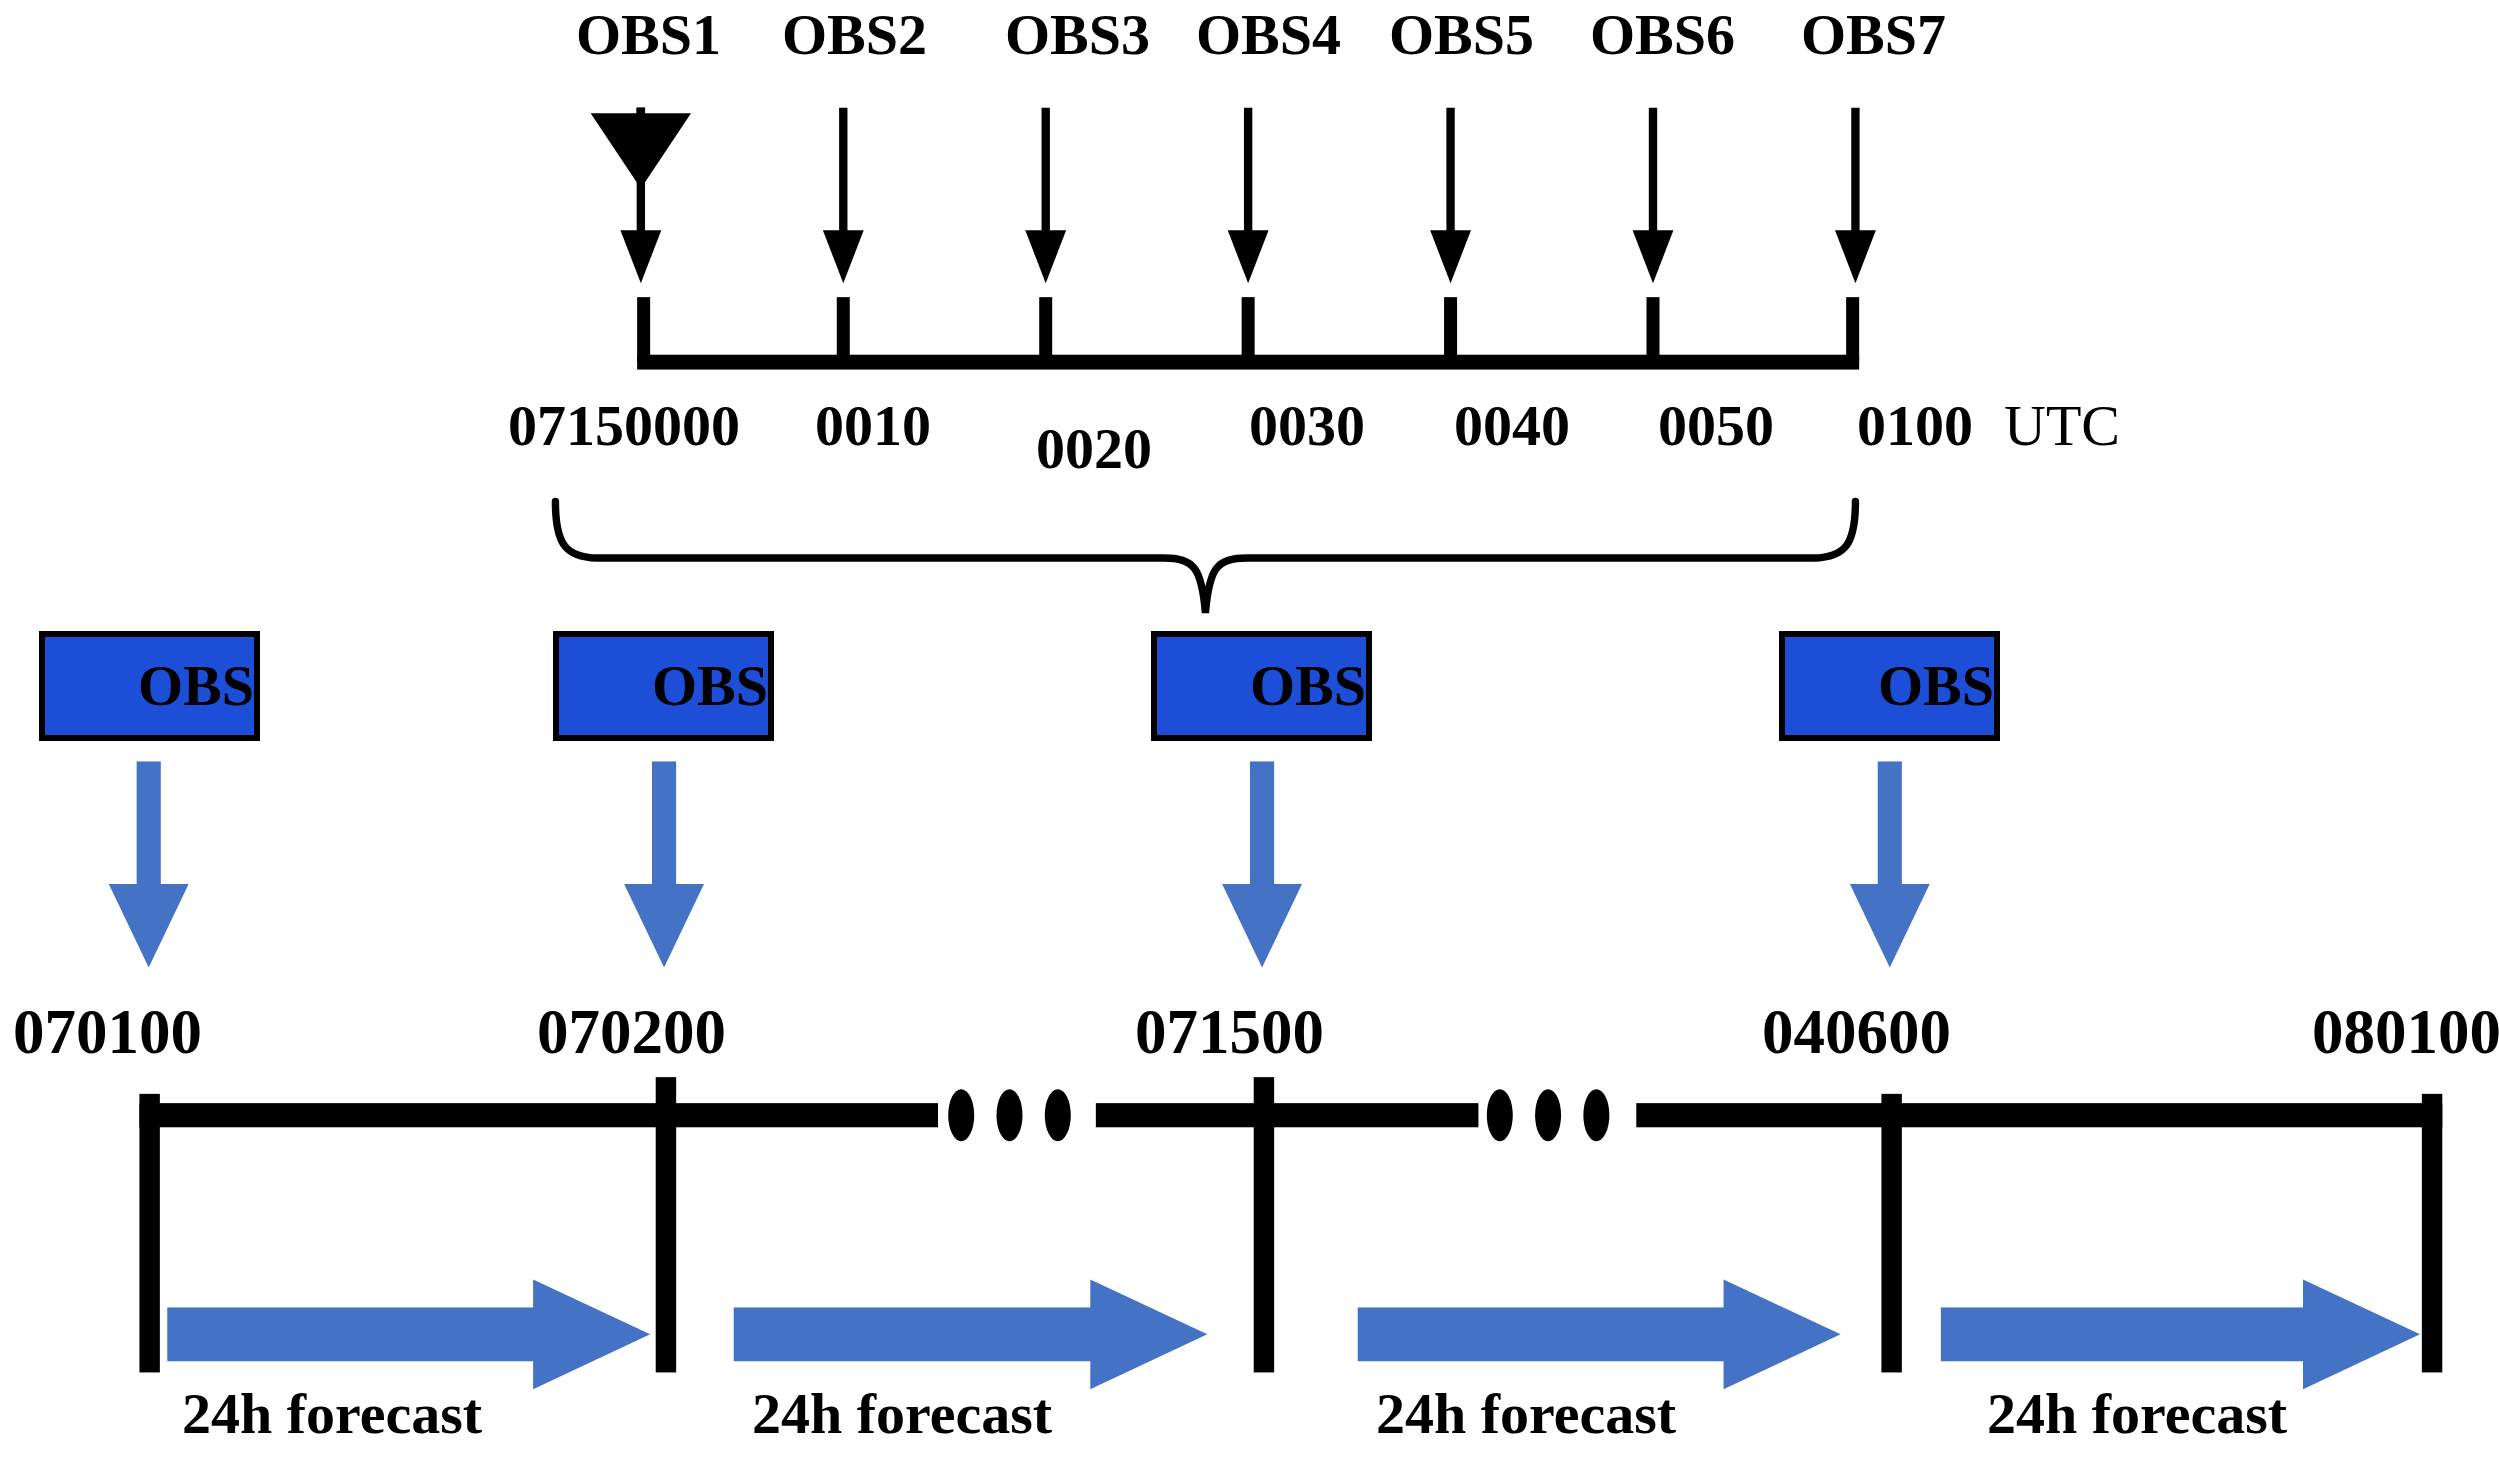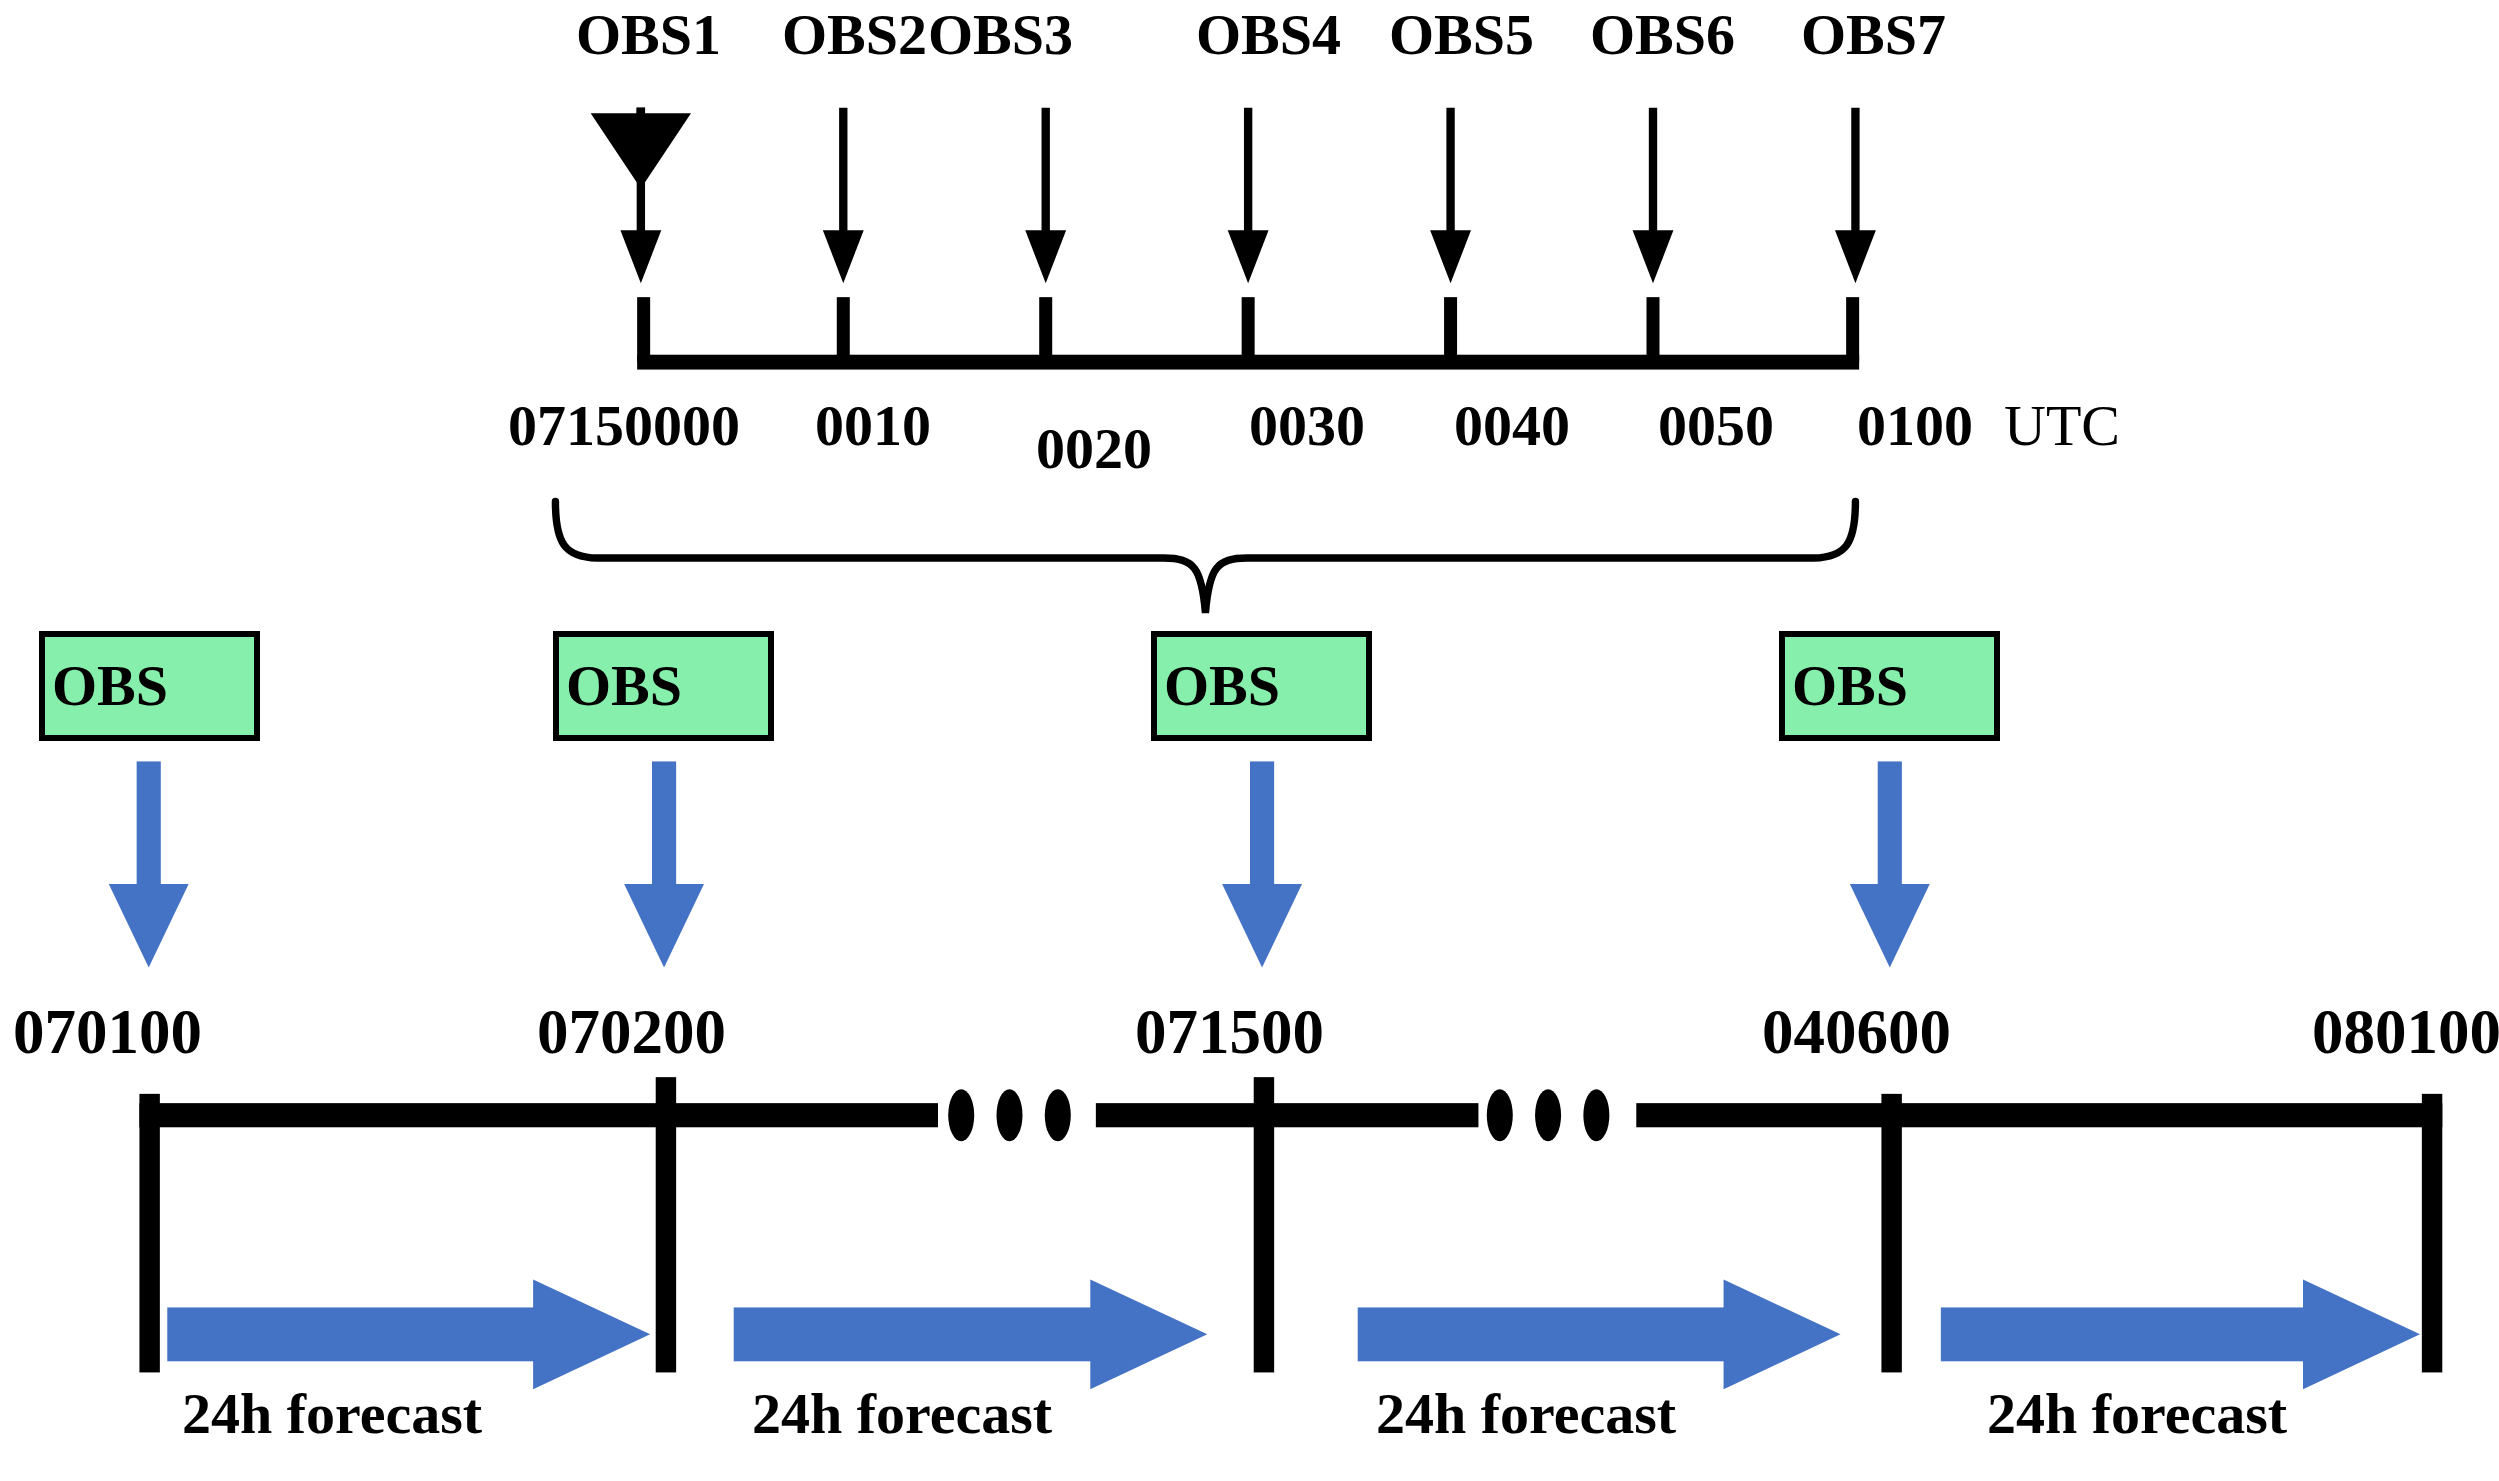--- a/index.html
+++ b/index.html
@@ -23,26 +23,25 @@
     line-height:1;
   }
   .obs-head{font-size:58px;}
   .time-lbl{font-size:58px;margin-left:44px;}
   .utc-lbl{font-size:58px;font-weight:normal;}
   .date-lbl{font-size:63px;text-align:center;}
   .fc-lbl{font-size:58px;}
   .obs-box{
     position:absolute;
     border:6.5px solid #000000;
-    background:#86efac;
+    background:#1d4ed8;
     box-sizing:border-box;
     display:flex;
     align-items:center;
-    justify-content:flex-start;
-    padding-left:7px;
+    justify-content:flex-end;
   }
   .obs-box span{
     font-size:58px;
     font-weight:bold;
     color:#000000;
     line-height:1;
   }
   svg.layer{
     position:absolute;
     left:0;top:0;
@@ -51,21 +50,21 @@
     pointer-events:none;
   }
 </style>
 </head>
 <body>
 
 <div id="stage">
 
   <div class="lbl obs-head" style="left:576px;top:5.6px;">OBS1</div>
   <div class="lbl obs-head" style="left:782px;top:5.6px;">OBS2</div>
-  <div class="lbl obs-head" style="left:928px;top:5.6px;">OBS3</div>
+  <div class="lbl obs-head" style="left:1005px;top:5.6px;">OBS3</div>
   <div class="lbl obs-head" style="left:1196px;top:5.6px;">OBS4</div>
   <div class="lbl obs-head" style="left:1389px;top:5.6px;">OBS5</div>
   <div class="lbl obs-head" style="left:1590px;top:5.6px;">OBS6</div>
   <div class="lbl obs-head" style="left:1801px;top:5.6px;">OBS7</div>
 
   <div class="lbl time-lbl" style="left:464px;top:397px;">07150000</div>
   <div class="lbl time-lbl" style="left:771px;top:397px;">0010</div>
   <div class="lbl time-lbl" style="left:992px;top:420px;">0020</div>
   <div class="lbl time-lbl" style="left:1205px;top:397px;">0030</div>
   <div class="lbl time-lbl" style="left:1410px;top:397px;">0040</div>

